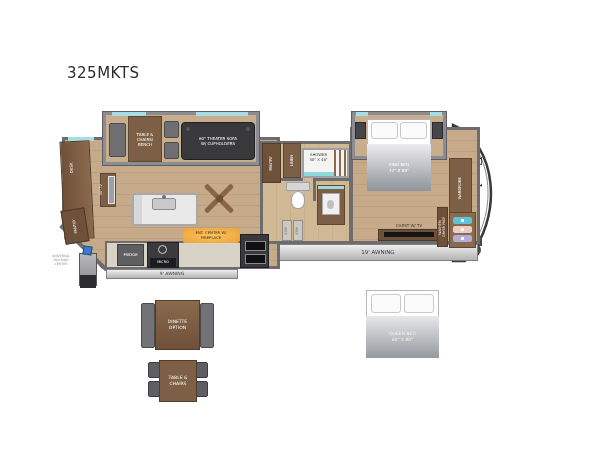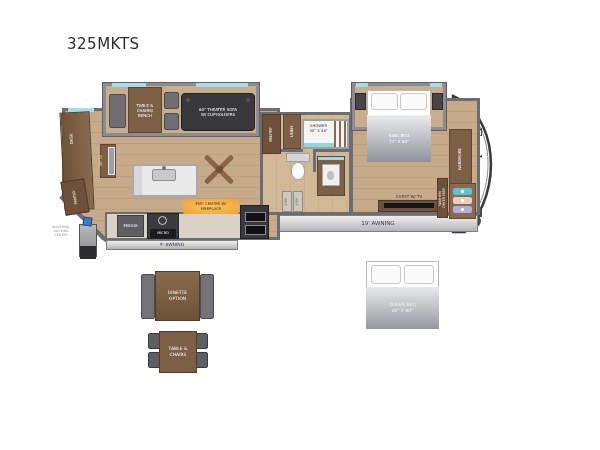--- a/index.html
+++ b/index.html
@@ -1,17 +1,17 @@
 <!DOCTYPE html>
 <html><head>
 <meta charset="utf-8">
 <style>
   html,body{margin:0;padding:0;background:#ffffff;}
   #stage{position:relative;width:600px;height:420px;background:#ffffff;overflow:hidden;
-         font-family:"DejaVu Sans","Liberation Sans",sans-serif;}
+         font-family:"DejaVu Sans","Liberation Sans",sans-serif;margin-top:29px;}
   .abs{position:absolute;box-sizing:border-box;}
   .lbl{white-space:pre-line;text-align:center;line-height:1.25;}
   .vtext{writing-mode:vertical-rl;transform:rotate(180deg);white-space:pre-line;text-align:center;line-height:1.2;}
   .flex{display:flex;align-items:center;justify-content:center;}
 
   #title{left:67px;top:35px;font-size:15px;color:#2b2b2e;letter-spacing:.5px;}
 
   
   #floor-main{left:62px;top:108px;width:218px;height:132px;border:3px solid #6d6d70;
     background:repeating-linear-gradient(180deg,#c7aa89 0 10px,#bda081 10px 11px);}

